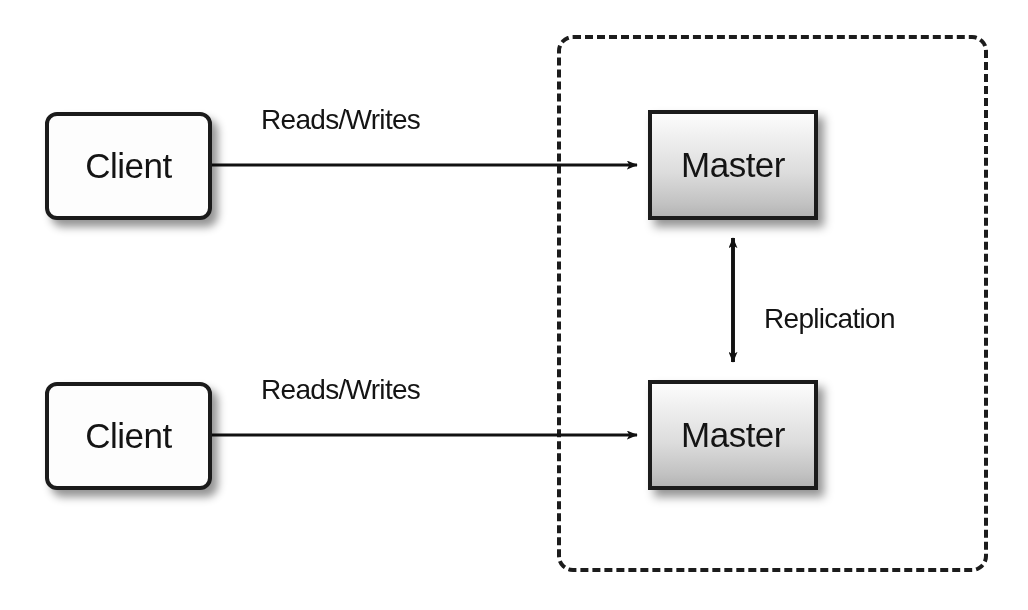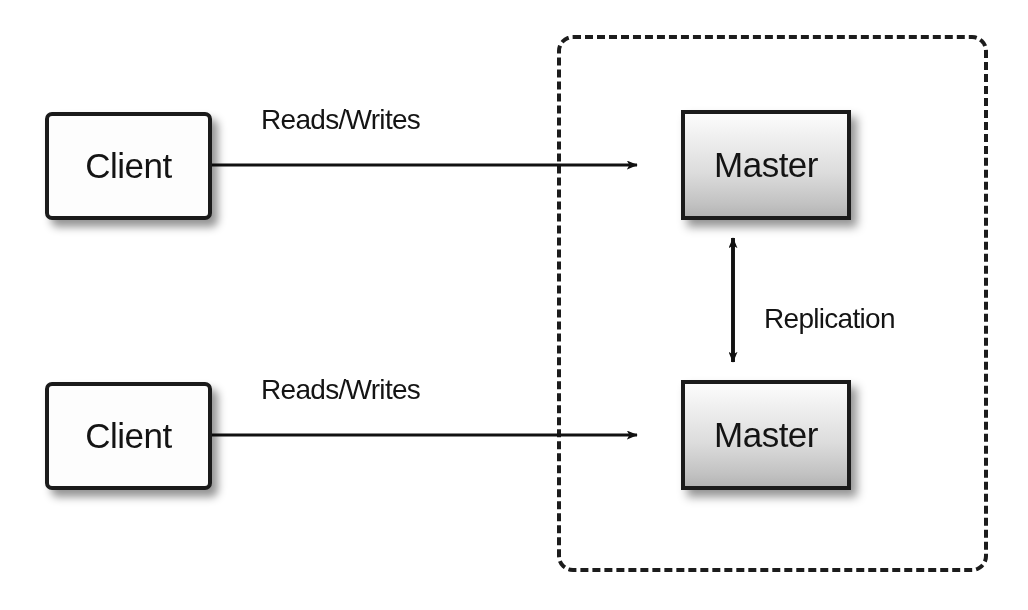--- a/index.html
+++ b/index.html
@@ -23,21 +23,21 @@
     top: 0;
     width: 1028px;
     height: 610px;
   }
   
   .client-box {
     position: absolute;
     box-sizing: border-box;
     background: #fdfdfd;
     border: 4px solid #1b1b1b;
-    border-radius: 7px;
+    border-radius: 12px;
     display: flex;
     align-items: center;
     justify-content: center;
     color: #141414;
     font-size: 35px;
     letter-spacing: -0.5px;
     box-shadow: 6px 7px 9px rgba(0,0,0,0.42);
   }
   #client-top  { left: 45px;  top: 112px; width: 167px; height: 108px; }
   #client-bot  { left: 45px;  top: 382px; width: 167px; height: 108px; }
@@ -48,21 +48,20 @@
     box-sizing: border-box;
     border: 4px solid #1b1b1b;
     background: linear-gradient(to bottom, #fcfcfc 0%, #f2f2f2 18%, #dcdcdc 58%, #c2c2c2 88%, #b4b4b4 100%);
     display: flex;
     align-items: center;
     justify-content: center;
     color: #141414;
     font-size: 35px;
     letter-spacing: -0.5px;
     box-shadow: 6px 7px 9px rgba(0,0,0,0.42);
-    margin-left: 33px;
   }
   #master-top { left: 648px; top: 110px; width: 170px; height: 110px; }
   #master-bot { left: 648px; top: 380px; width: 170px; height: 110px; }
 
   
   #dashed-group {
     position: absolute;
     left: 557px;
     top: 35px;
     width: 431px;

